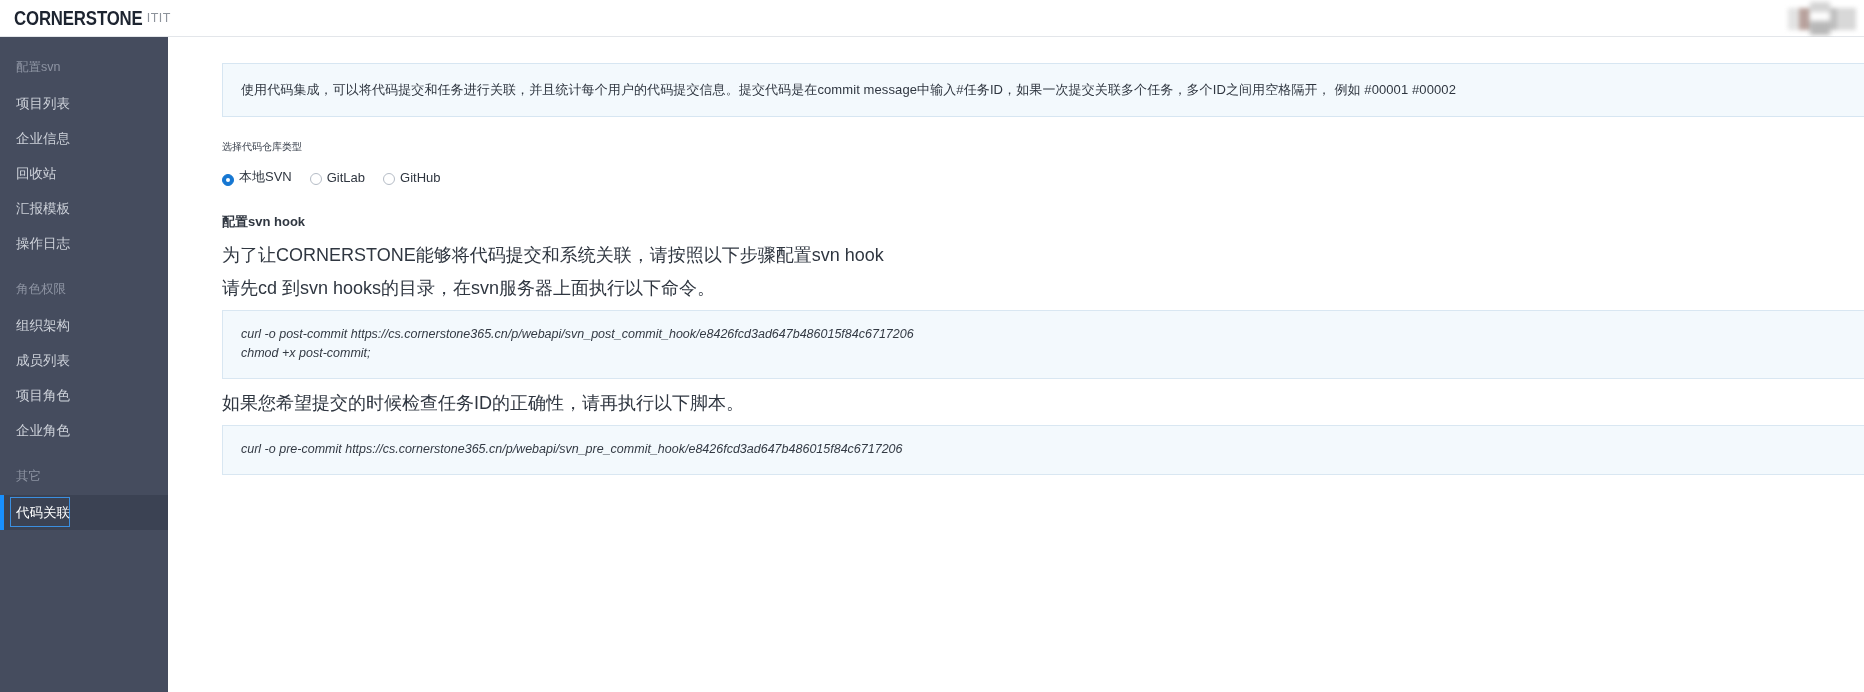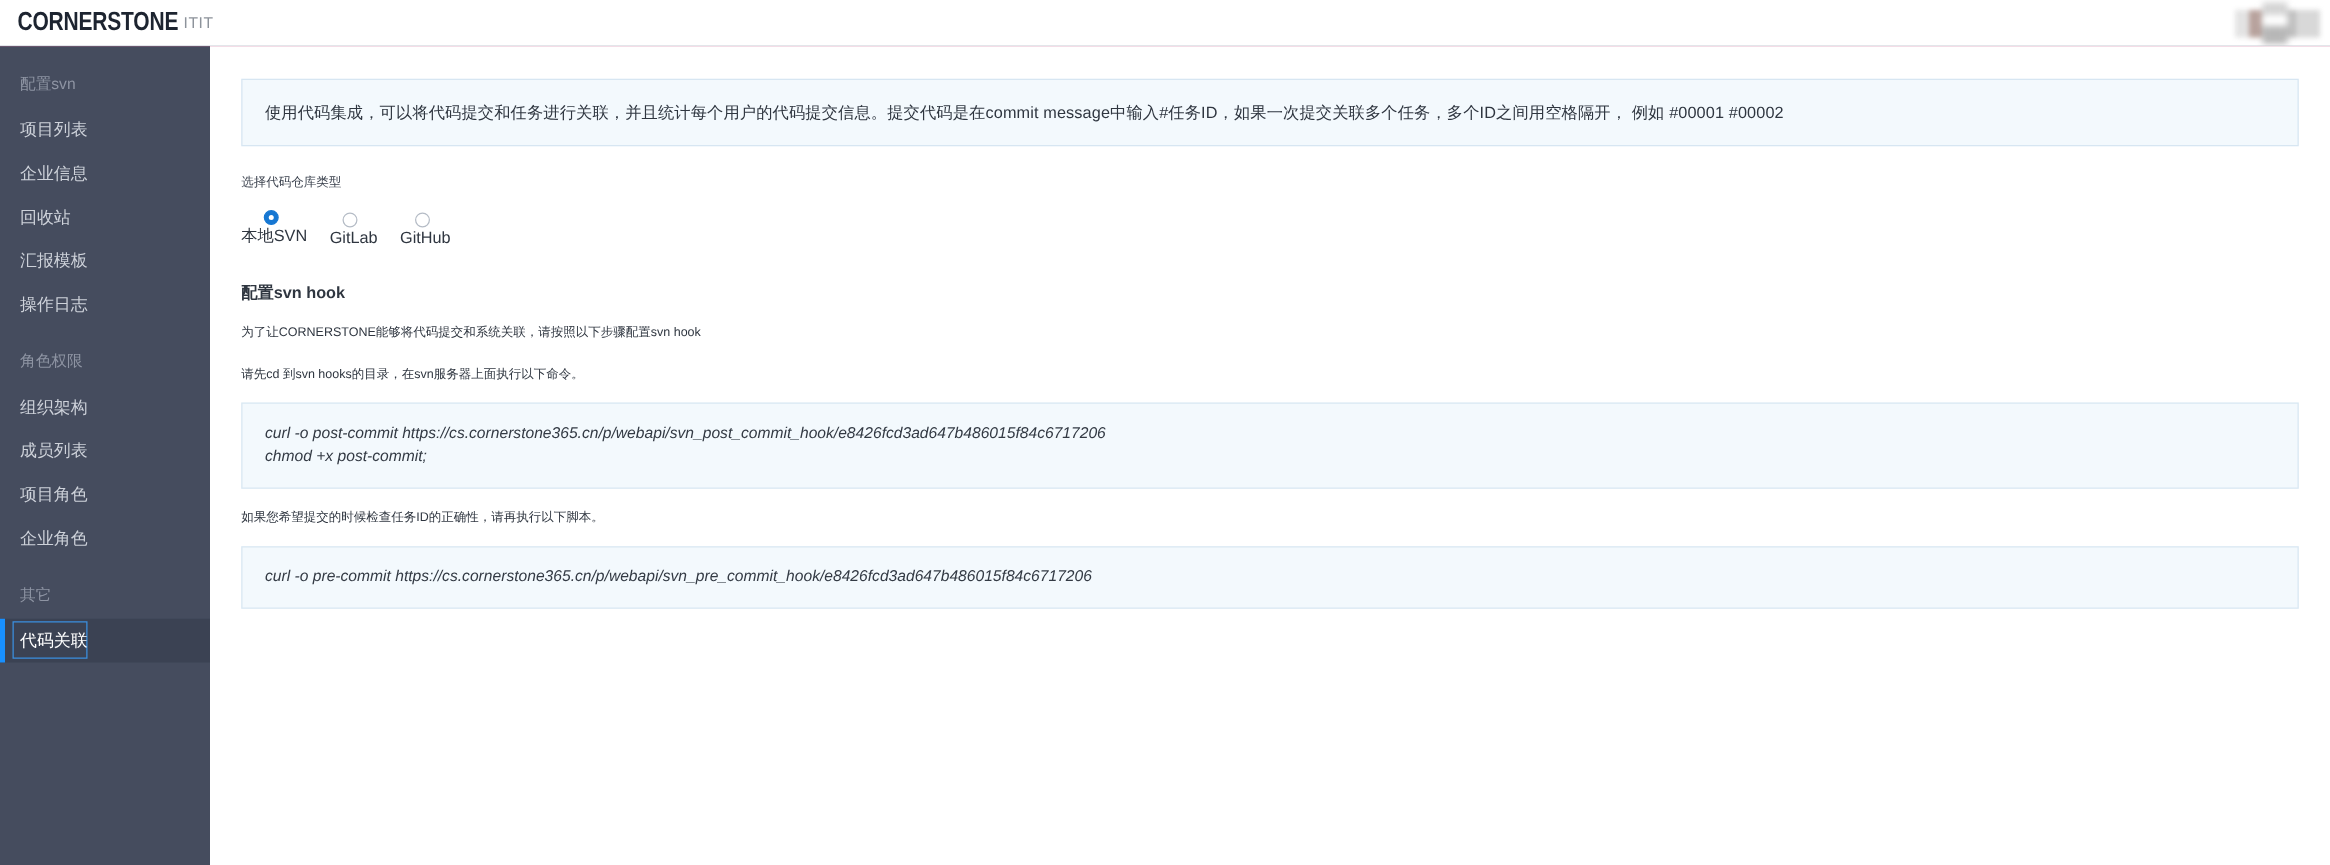--- a/index.html
+++ b/index.html
@@ -4,21 +4,21 @@
 <style>
   * { box-sizing: border-box; }
   html, body {
     margin: 0; padding: 0;
     width: 1864px; height: 692px;
     overflow: hidden;
     background: #ffffff;
     font-family: "Liberation Sans", "DejaVu Sans", sans-serif;
     -webkit-font-smoothing: antialiased;
   }
-  #app { position: relative; width: 1864px; height: 692px; background: #be185d; }
+  #app { position: relative; width: 1864px; height: 692px; background: #15803d; }
 
   
   .topbar {
     position: absolute; top: 0; left: 0; width: 1864px; height: 37px;
     background: #ffffff;
     border-bottom: 1px solid #e3e6ea;
     display: flex; align-items: center;
   }
   .brand {
     margin-left: 14px;
@@ -99,21 +99,21 @@
   }
   .side-item .label { position: relative; z-index: 2; }
 
   
   .main {
     position: absolute; top: 37px; left: 168px;
     width: 1696px; height: 655px;
     background: #ffffff;
     overflow: hidden;
   }
-  .content { padding: 26px 0 0 25px; }
+  .content { padding: 26px 0 0 25px; margin-left: 29px; }
 
   .notice {
     width: 1646px;
     background: #f3f9fd;
     border: 1px solid #d7e6f2;
     padding: 16px 18px;
     font-size: 13px;
     color: #2f3640;
     line-height: 20px;
     letter-spacing: 0.1px;
@@ -128,21 +128,21 @@
   }
 
   .radio-row {
     margin-top: 12px;
     display: flex;
     align-items: center;
     gap: 18px;
     font-size: 13px;
     color: #2f3640;
   }
-  .radio-opt { display: flex; align-items: center; cursor: pointer; flex-direction: column; }
+  .radio-opt { display: flex; align-items: flex-end; cursor: pointer; }
   .radio-dot {
     width: 12px; height: 12px; border-radius: 50%;
     border: 1px solid #b5bcc6; background: #fff;
     margin-right: 5px; position: relative; flex: none;
   }
   .radio-opt.checked .radio-dot {
     border-color: #1677d2; background: #1677d2;
   }
   .radio-opt.checked .radio-dot::after {
     content: ""; position: absolute;
@@ -150,21 +150,21 @@
     border-radius: 50%; background: #fff;
   }
 
   .sec-title {
     margin-top: 27px;
     font-size: 13px; font-weight: 700; color: #2f3640;
     line-height: 18px;
   }
   .para {
     margin-top: 15px;
-    font-size: 10px; color: #2f3640; line-height: 18px;
+    font-size: 18px; color: #2f3640; line-height: 18px;
   }
   .code-block {
     margin-top: 13px;
     width: 1646px;
     background: #f3f9fd;
     border: 1px solid #d9e7f2;
     padding: 14px 18px 15px 18px;
   }
   .code-line {
     font-family: "Liberation Sans", "DejaVu Sans", sans-serif;

